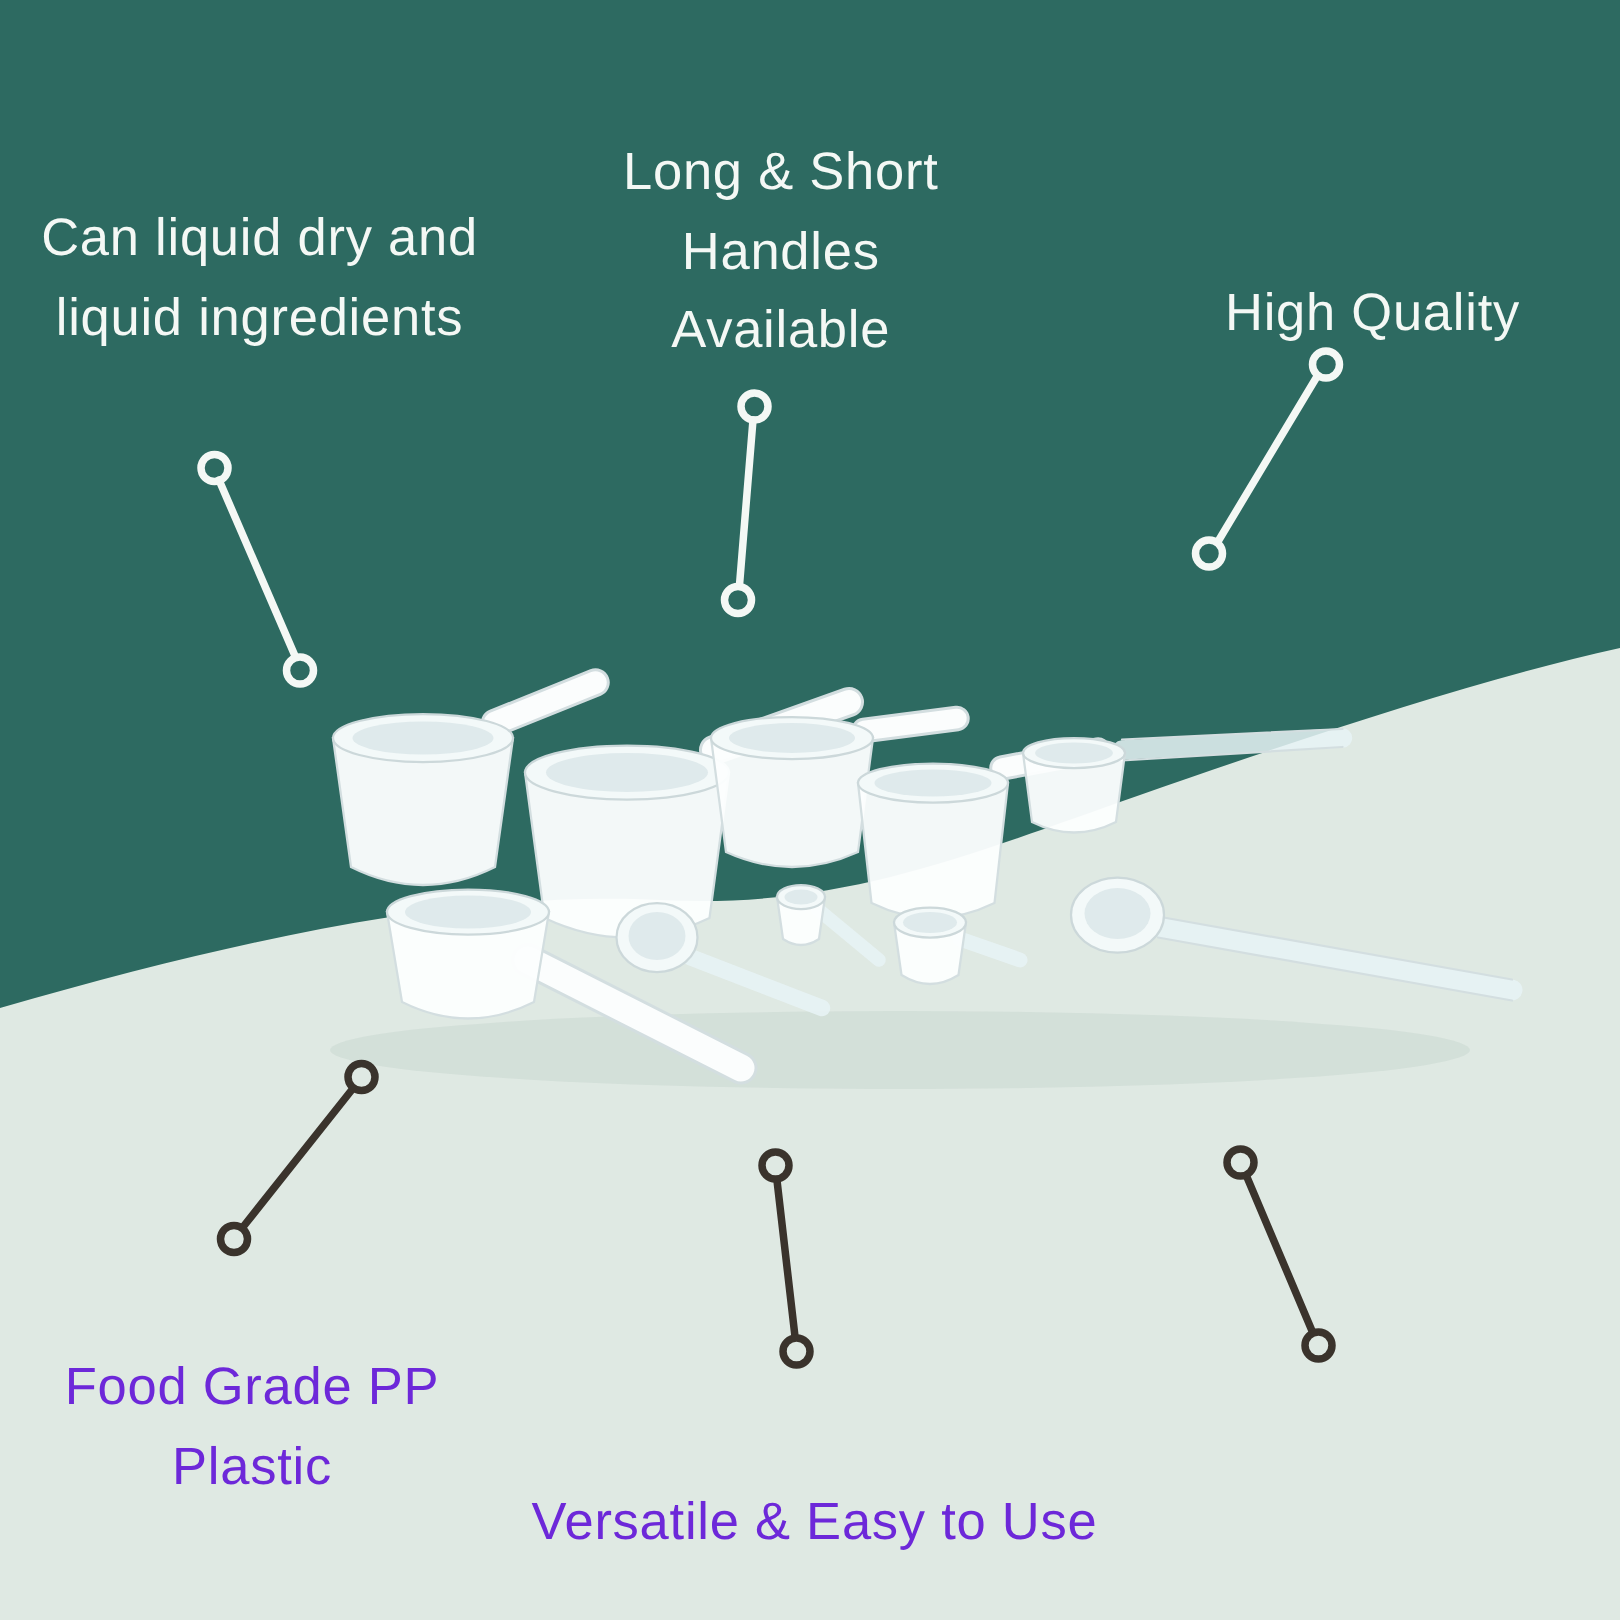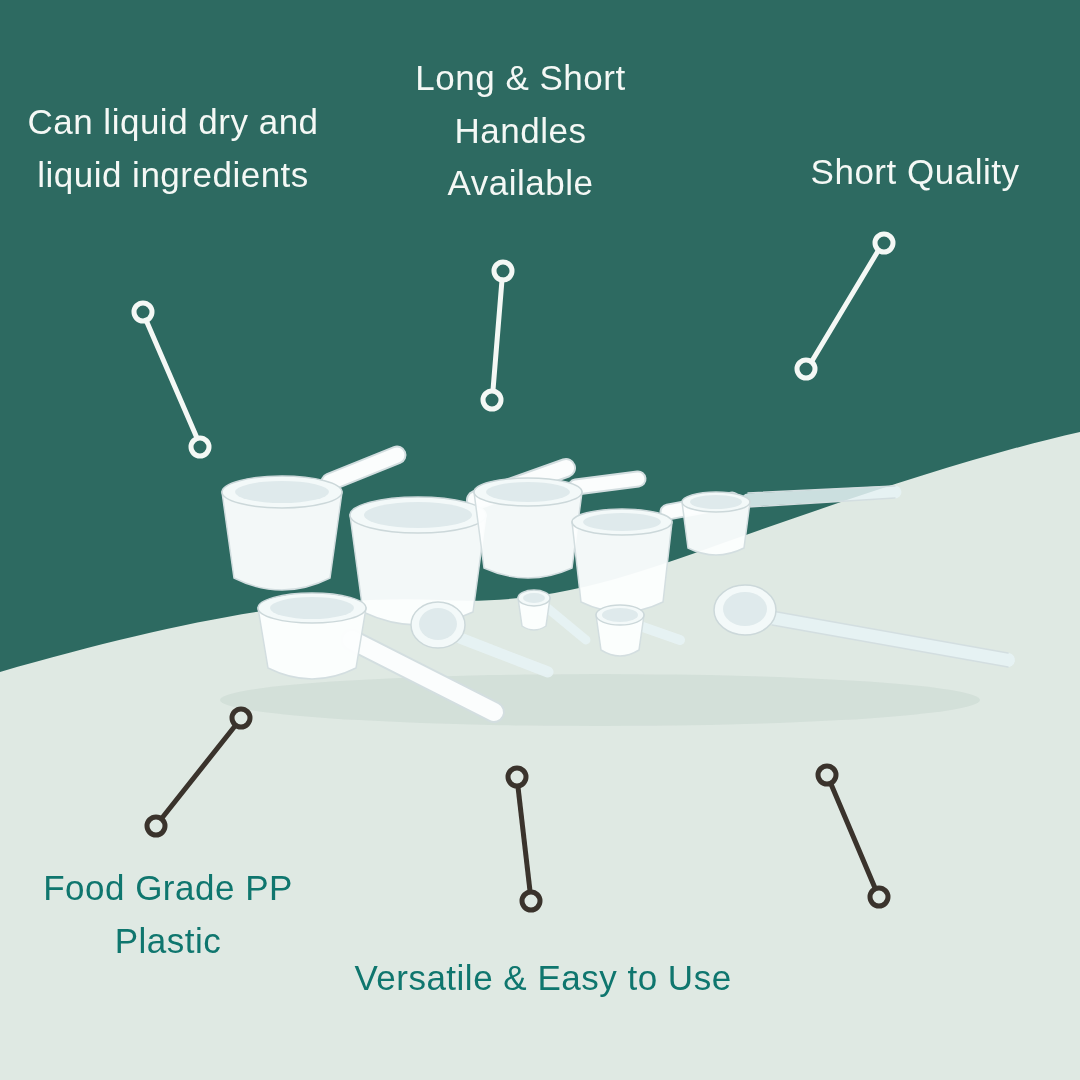--- a/index.html
+++ b/index.html
@@ -12,23 +12,24 @@
     font-family:"Liberation Sans", sans-serif;
   }
   svg.layer{position:absolute;left:0;top:0;width:1080px;height:1080px;display:block;}
   .callout{
     position:absolute;
     text-align:center;
     font-size:35px;
     line-height:1.5;
     letter-spacing:0.5px;
     font-weight:400;
+    margin-top:37px;
   }
   .callout.light{color:#f4f8f5;}
-  .callout.dark{color:#0f766e;}
+  .callout.dark{color:#6d28d9;}
   .c-measure   {left:8px;   top:96px;  width:330px;}
   .c-handles   {left:378px; top:52px;  width:285px;}
   .c-quality   {left:775px; top:146px; width:280px;}
   .c-material  {left:8px;   top:862px; width:320px;}
   .c-versatile {left:348px; top:952px; width:390px;}
   .c-dishwasher{left:705px; top:932px; width:360px;}
 
   .conn-line{stroke-width:5;fill:none;stroke-linecap:round;}
   .conn-dot{stroke-width:5;fill:none;}
   .conn.light .conn-line,.conn.light .conn-dot{stroke:#f4f8f5;}
@@ -160,17 +161,17 @@
     </g>
     <g class="conn dark">
       <line class="conn-line" x1="831" y1="784" x2="875" y2="888"></line>
       <circle class="conn-dot" cx="827" cy="775" r="9"></circle>
       <circle class="conn-dot" cx="879" cy="897" r="9"></circle>
     </g>
   </svg>
 
   <div class="callout light c-measure">Can liquid dry and liquid ingredients</div>
   <div class="callout light c-handles">Long &amp; Short Handles Available</div>
-  <div class="callout light c-quality">Short Quality</div>
+  <div class="callout light c-quality">High Quality</div>
   <div class="callout dark c-material">Food Grade PP Plastic</div>
   <div class="callout dark c-versatile">Versatile &amp; Easy to Use</div>
 
 </div>
 
 </body></html>

